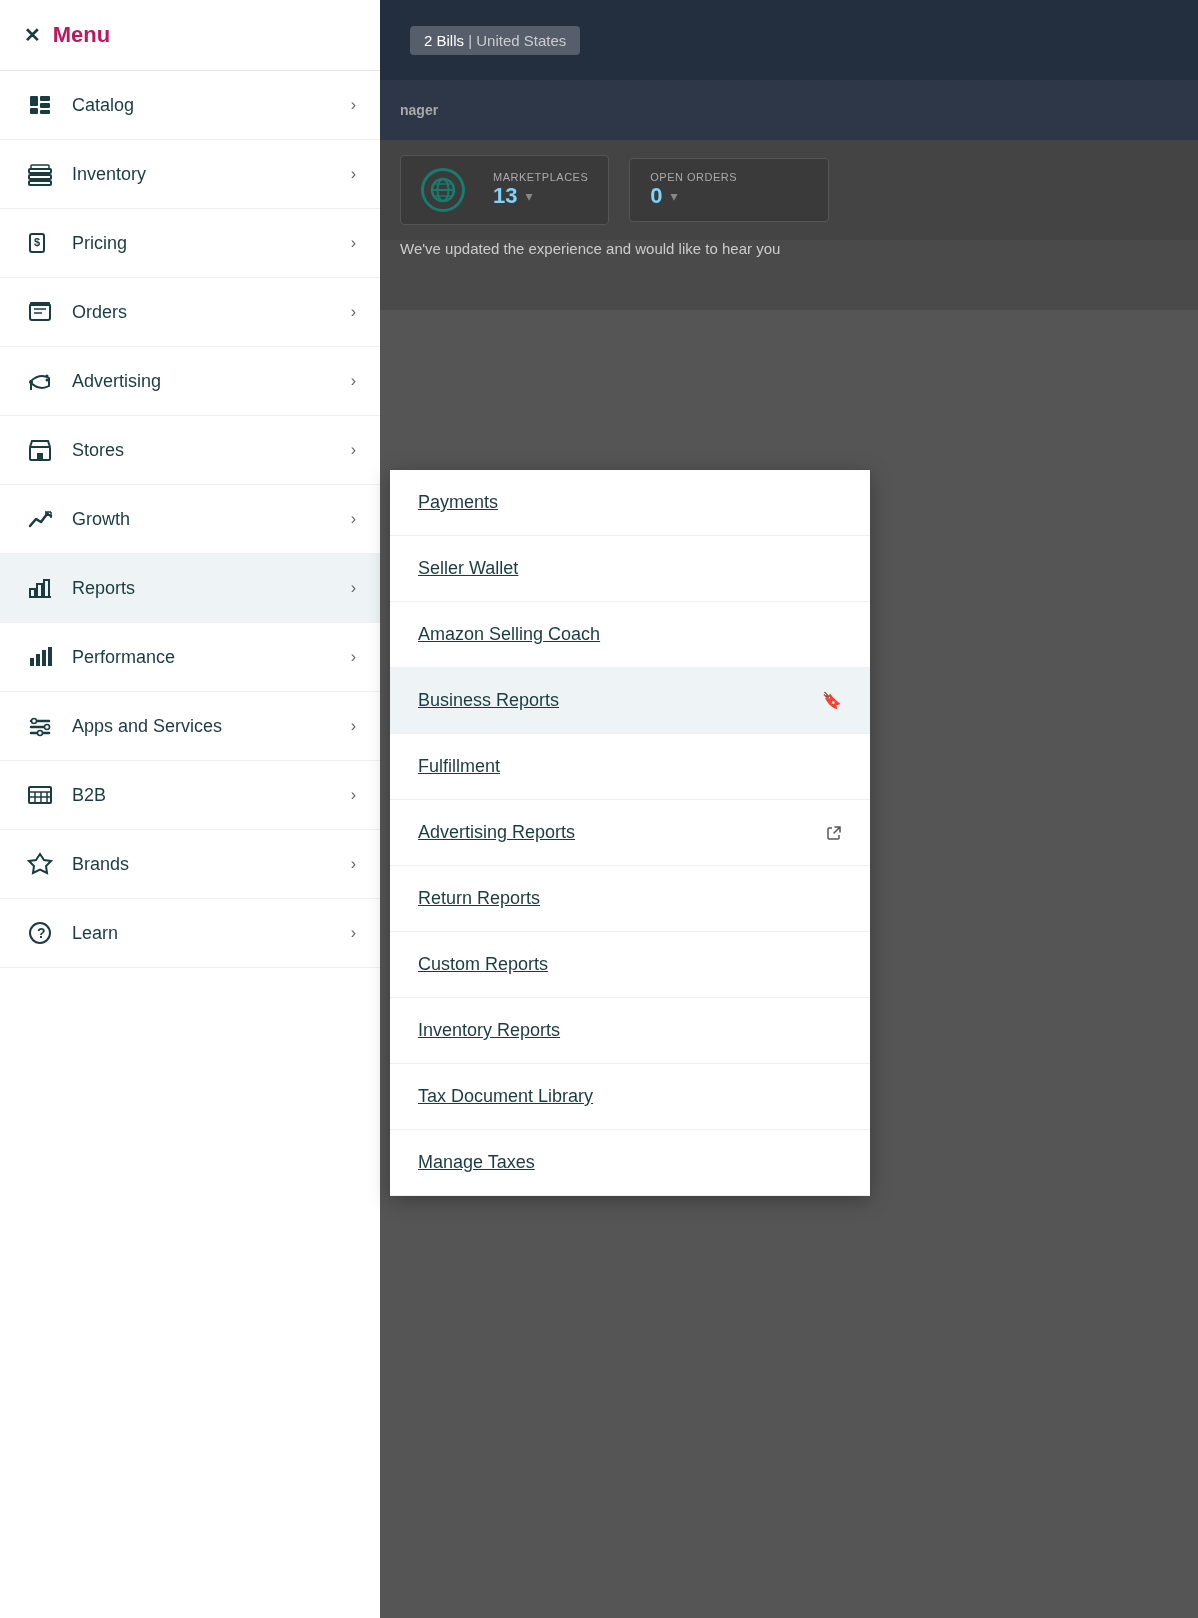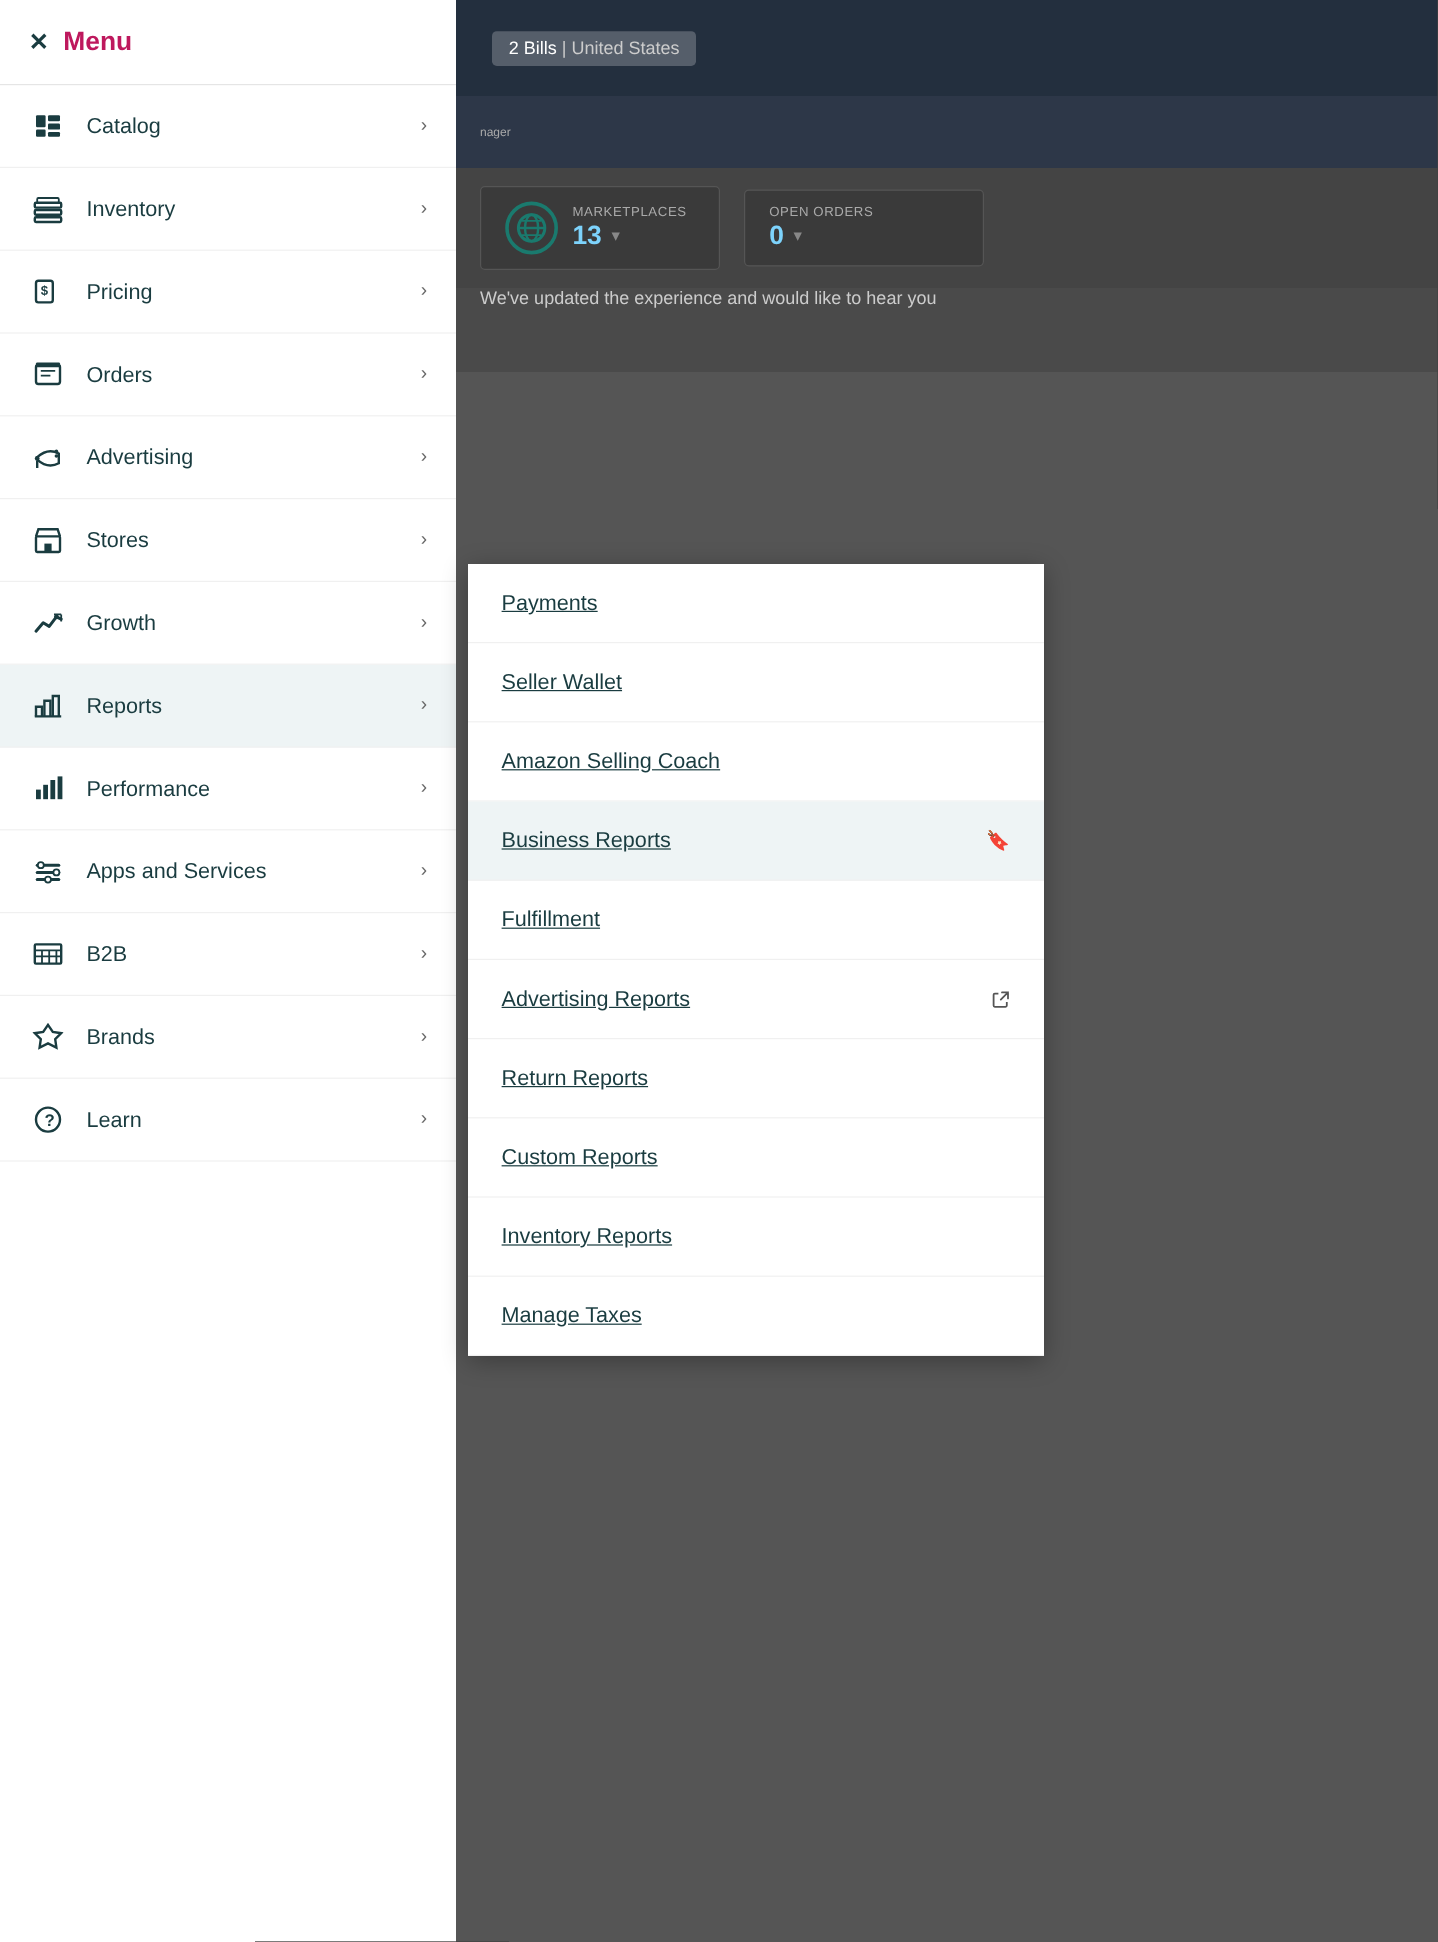--- a/index.html
+++ b/index.html
@@ -52,21 +52,22 @@
       height: 60px;
       background: #2d3748;
       display: flex;
       align-items: center;
       padding: 0 20px;
       z-index: 1;
     }
 
     .sub-header-text {
       color: #aaa;
-      font-size: 10px;
+      font-size: 14px;
+      font-weight: bold;
     }
 
     
     .stats-bar {
       position: absolute;
       top: 140px; left: 380px; right: 0;
       height: 100px;
       background: #444;
       display: flex;
       align-items: center;
@@ -75,21 +76,21 @@
       z-index: 1;
     }
 
     .stat-card {
       background: #3a3a3a;
       border: 1px solid #555;
       border-radius: 4px;
       padding: 12px 20px;
       display: flex;
       align-items: center;
-      gap: 12px;
+      gap: 28px;
       min-width: 200px;
     }
 
     .stat-globe {
       width: 44px;
       height: 44px;
       border-radius: 50%;
       border: 3px solid #1a7a6e;
       display: flex;
       align-items: center;
@@ -536,18 +537,21 @@
   </div>
 
   <div class="submenu-item">
     <span class="submenu-item-text">Custom Reports</span>
   </div>
 
   <div class="submenu-item">
     <span class="submenu-item-text">Inventory Reports</span>
   </div>
 
+  <div class="submenu-item">
+    <span class="submenu-item-text">Tax Document Library</span>
+  </div>
 
   <div class="submenu-item">
     <span class="submenu-item-text">Manage Taxes</span>
   </div>
 
 </div>
 
 </body></html>

